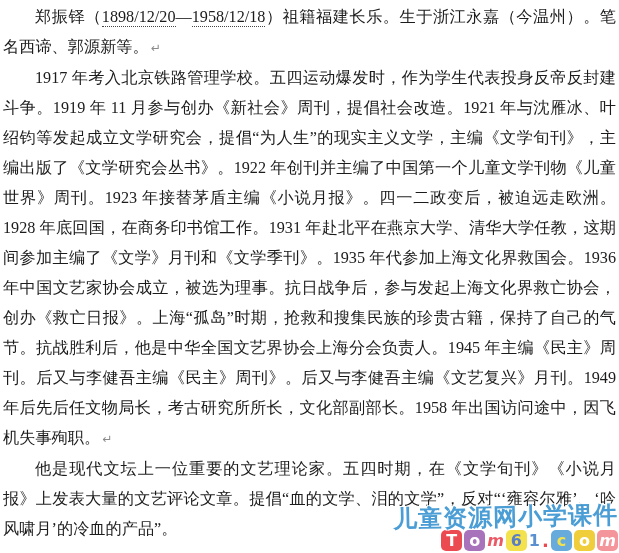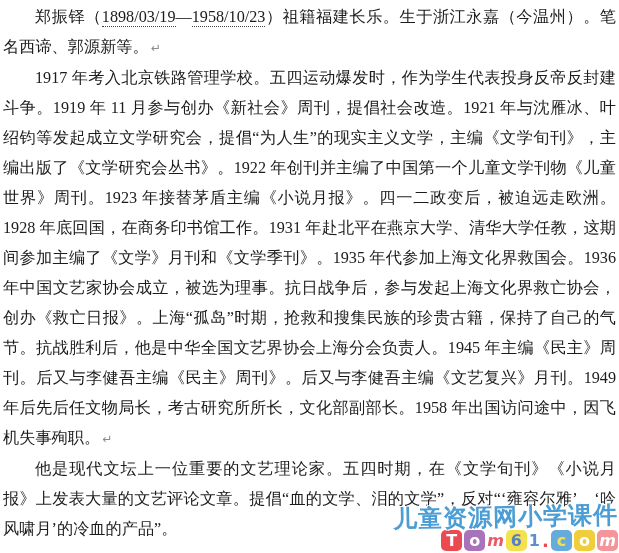--- a/index.html
+++ b/index.html
@@ -89,21 +89,21 @@
   }
   .wm-tile.ital { font-style: italic; }
   .wm-tile.dot { min-width: 7px; font-size: 18px; }
 </style>
 </head>
 <body>
 
 <div class="doc">
 
 
-  <p class="body-para"><span>郑振铎（</span><span class="dotted">1898/03/19</span><span>—</span><span class="dotted">1958/10/23</span><span>）祖籍福建长乐。生于浙江永嘉（今温州）。笔名西谛、郭源新等。</span><span class="pilcrow">↵</span></p>
+  <p class="body-para"><span>郑振铎（</span><span class="dotted">1898/12/20</span><span>—</span><span class="dotted">1958/12/18</span><span>）祖籍福建长乐。生于浙江永嘉（今温州）。笔名西谛、郭源新等。</span><span class="pilcrow">↵</span></p>
 
   <p class="body-para"><span>1917 年考入北京铁路管理学校。五四运动爆发时，作为学生代表投身反帝反封建斗争。1919 年 11 月参与创办《新社会》周刊，提倡社会改造。1921 年与沈雁冰、叶绍钧等发起成立文学研究会，提倡“为人生”的现实主义文学，主编《文学旬刊》，主编出版了《文学研究会丛书》。1922 年创刊并主编了中国第一个儿童文学刊物《儿童世界》周刊。1923 年接替茅盾主编《小说月报》。四一二政变后，被迫远走欧洲。1928 年底回国，在商务印书馆工作。1931 年赴北平在燕京大学、清华大学任教，这期间参加主编了《文学》月刊和《文学季刊》。1935 年代参加上海文化界救国会。1936 年中国文艺家协会成立，被选为理事。抗日战争后，参与发起上海文化界救亡协会，创办《救亡日报》。上海“孤岛”时期，抢救和搜集民族的珍贵古籍，保持了自己的气节。抗战胜利后，他是中华全国文艺界协会上海分会负责人。1945 年主编《民主》周刊。后又与李健吾主编《民主》周刊》。后又与李健吾主编《文艺复兴》月刊。1949 年后先后任文物局长，考古研究所所长，文化部副部长。1958 年出国访问途中，因飞机失事殉职。</span><span class="pilcrow">↵</span></p>
 
   <p class="body-para"><span>他是现代文坛上一位重要的文艺理论家。五四时期，在《文学旬刊》《小说月报》上发表大量的文艺评论文章。提倡“血的文学、泪的文学”，反对“‘雍容尔雅’、‘吟风啸月’的冷血的产品”。</span></p>
 
 </div>
 
 <div class="watermark">
   <div class="wm-text" style="color: rgb(61, 150, 210);">儿童资源网小学课件</div>
   <div class="wm-logo">

